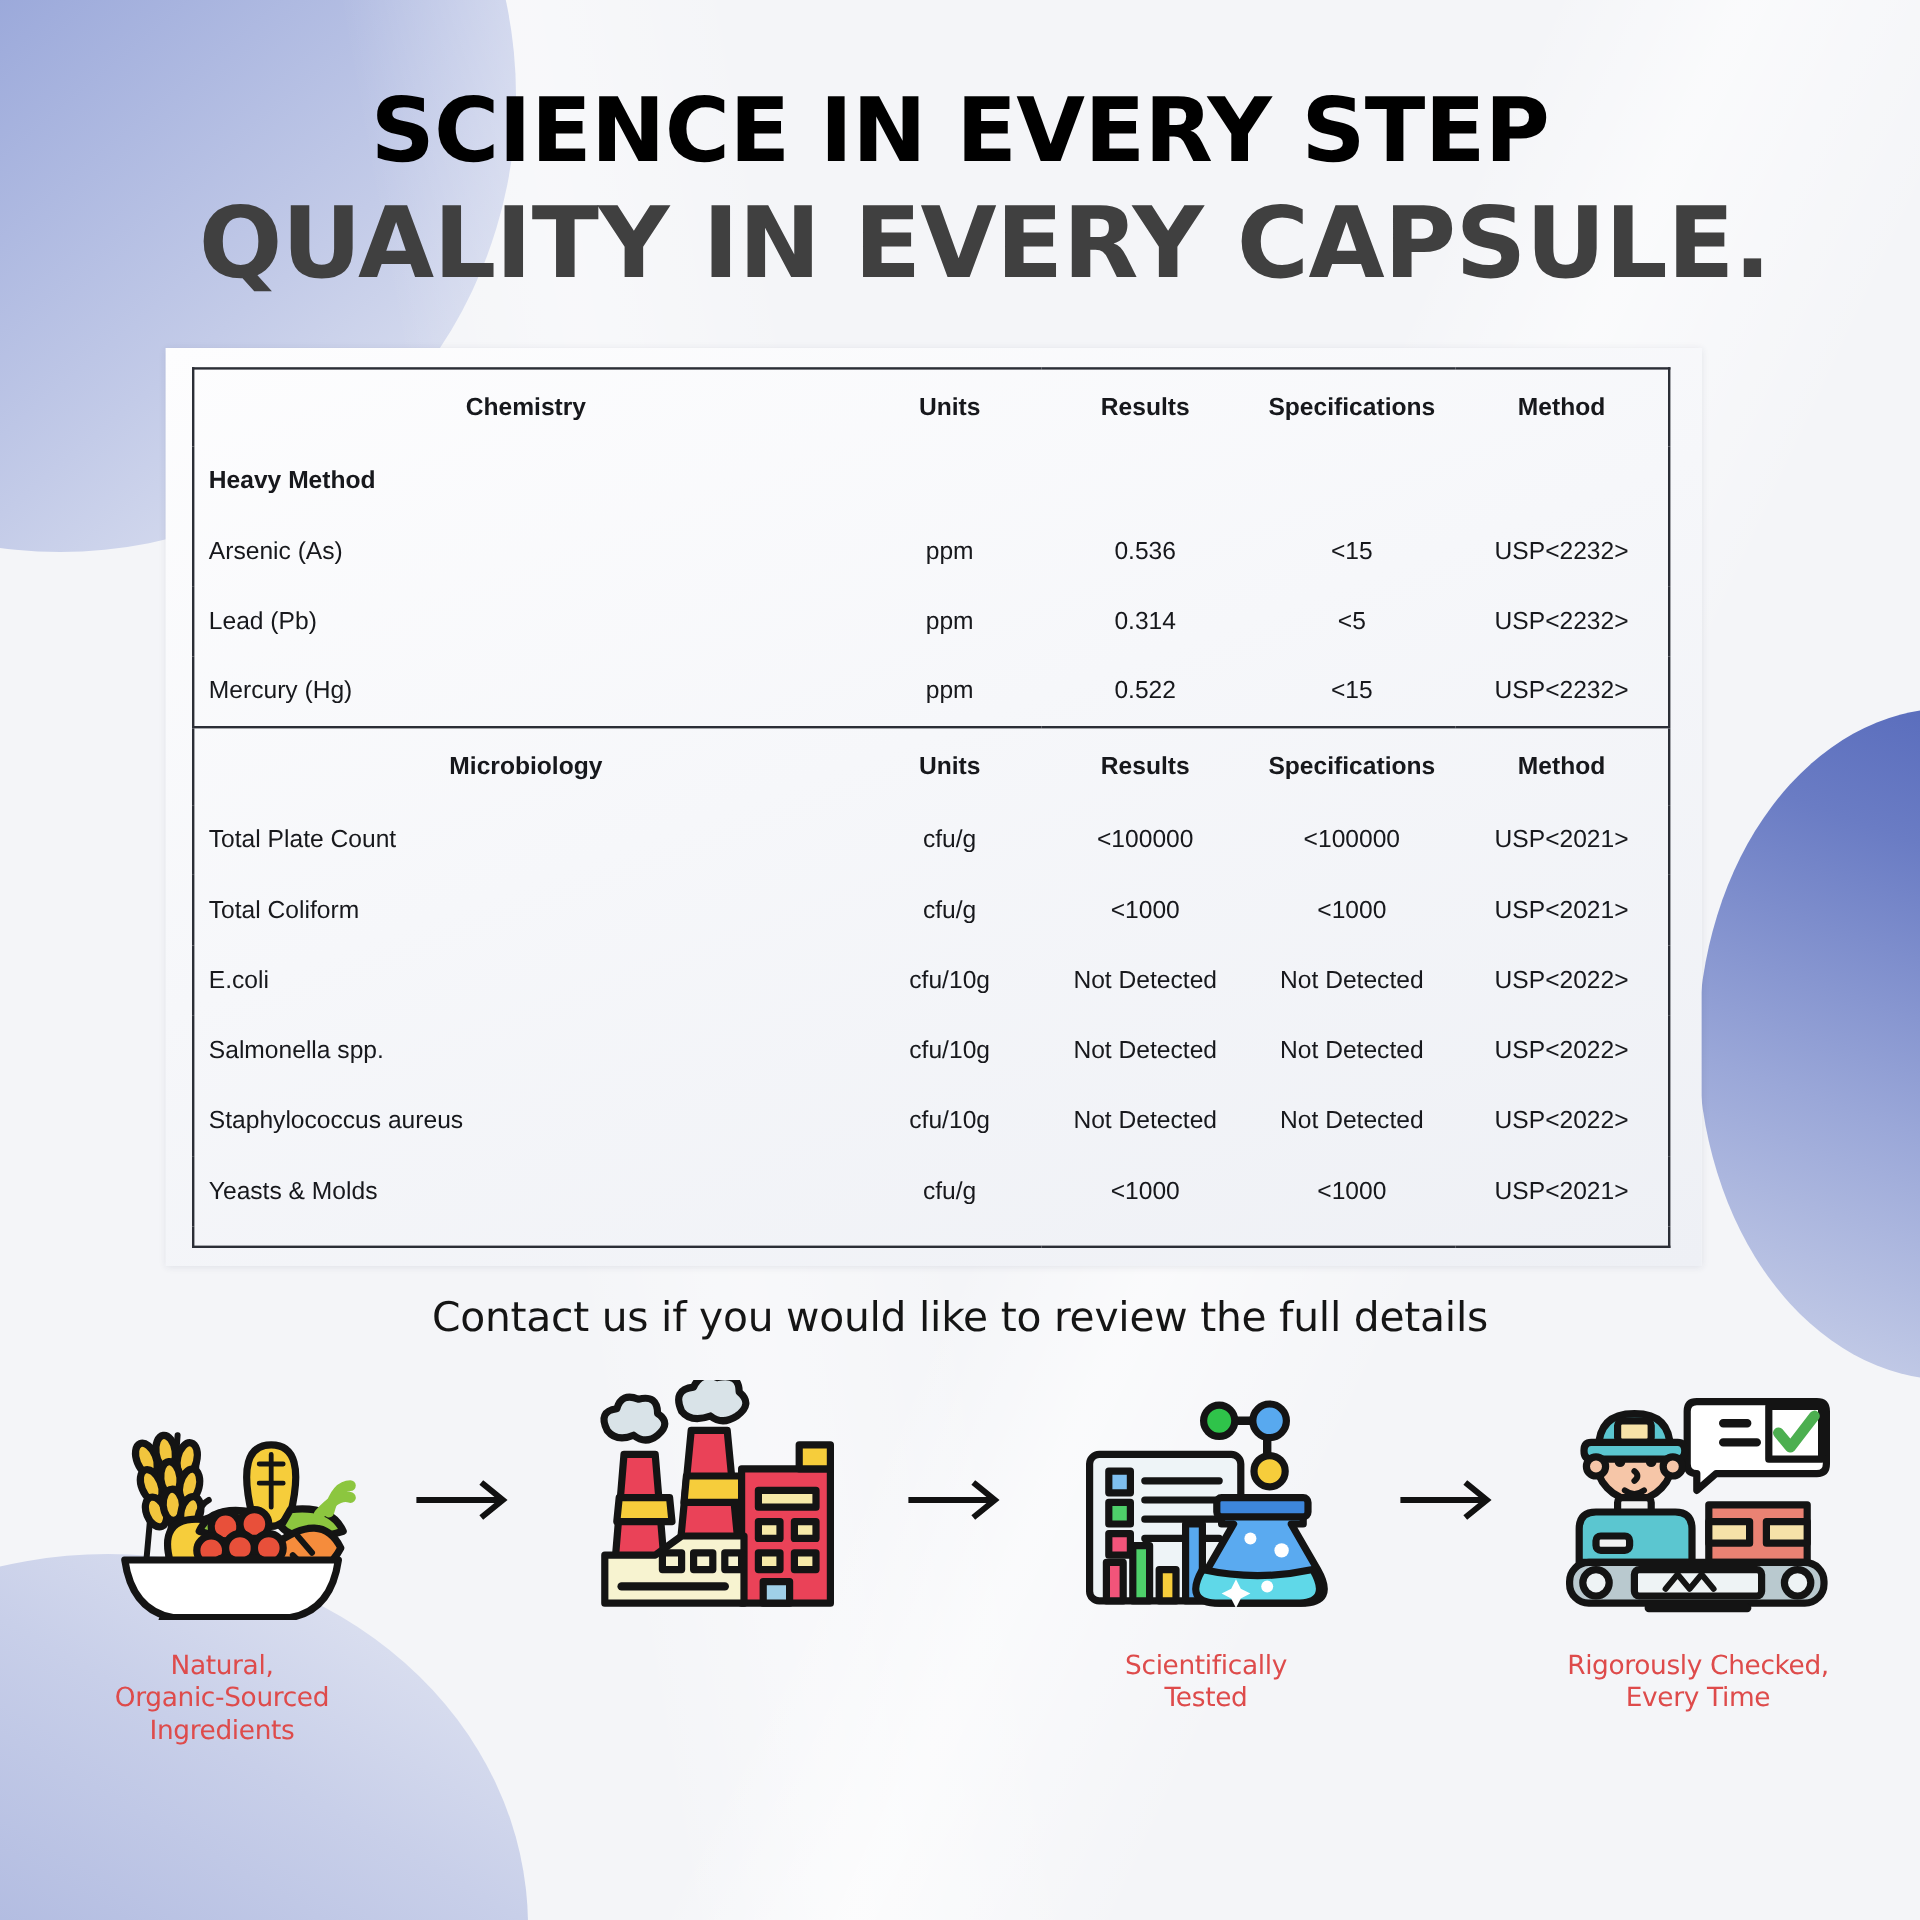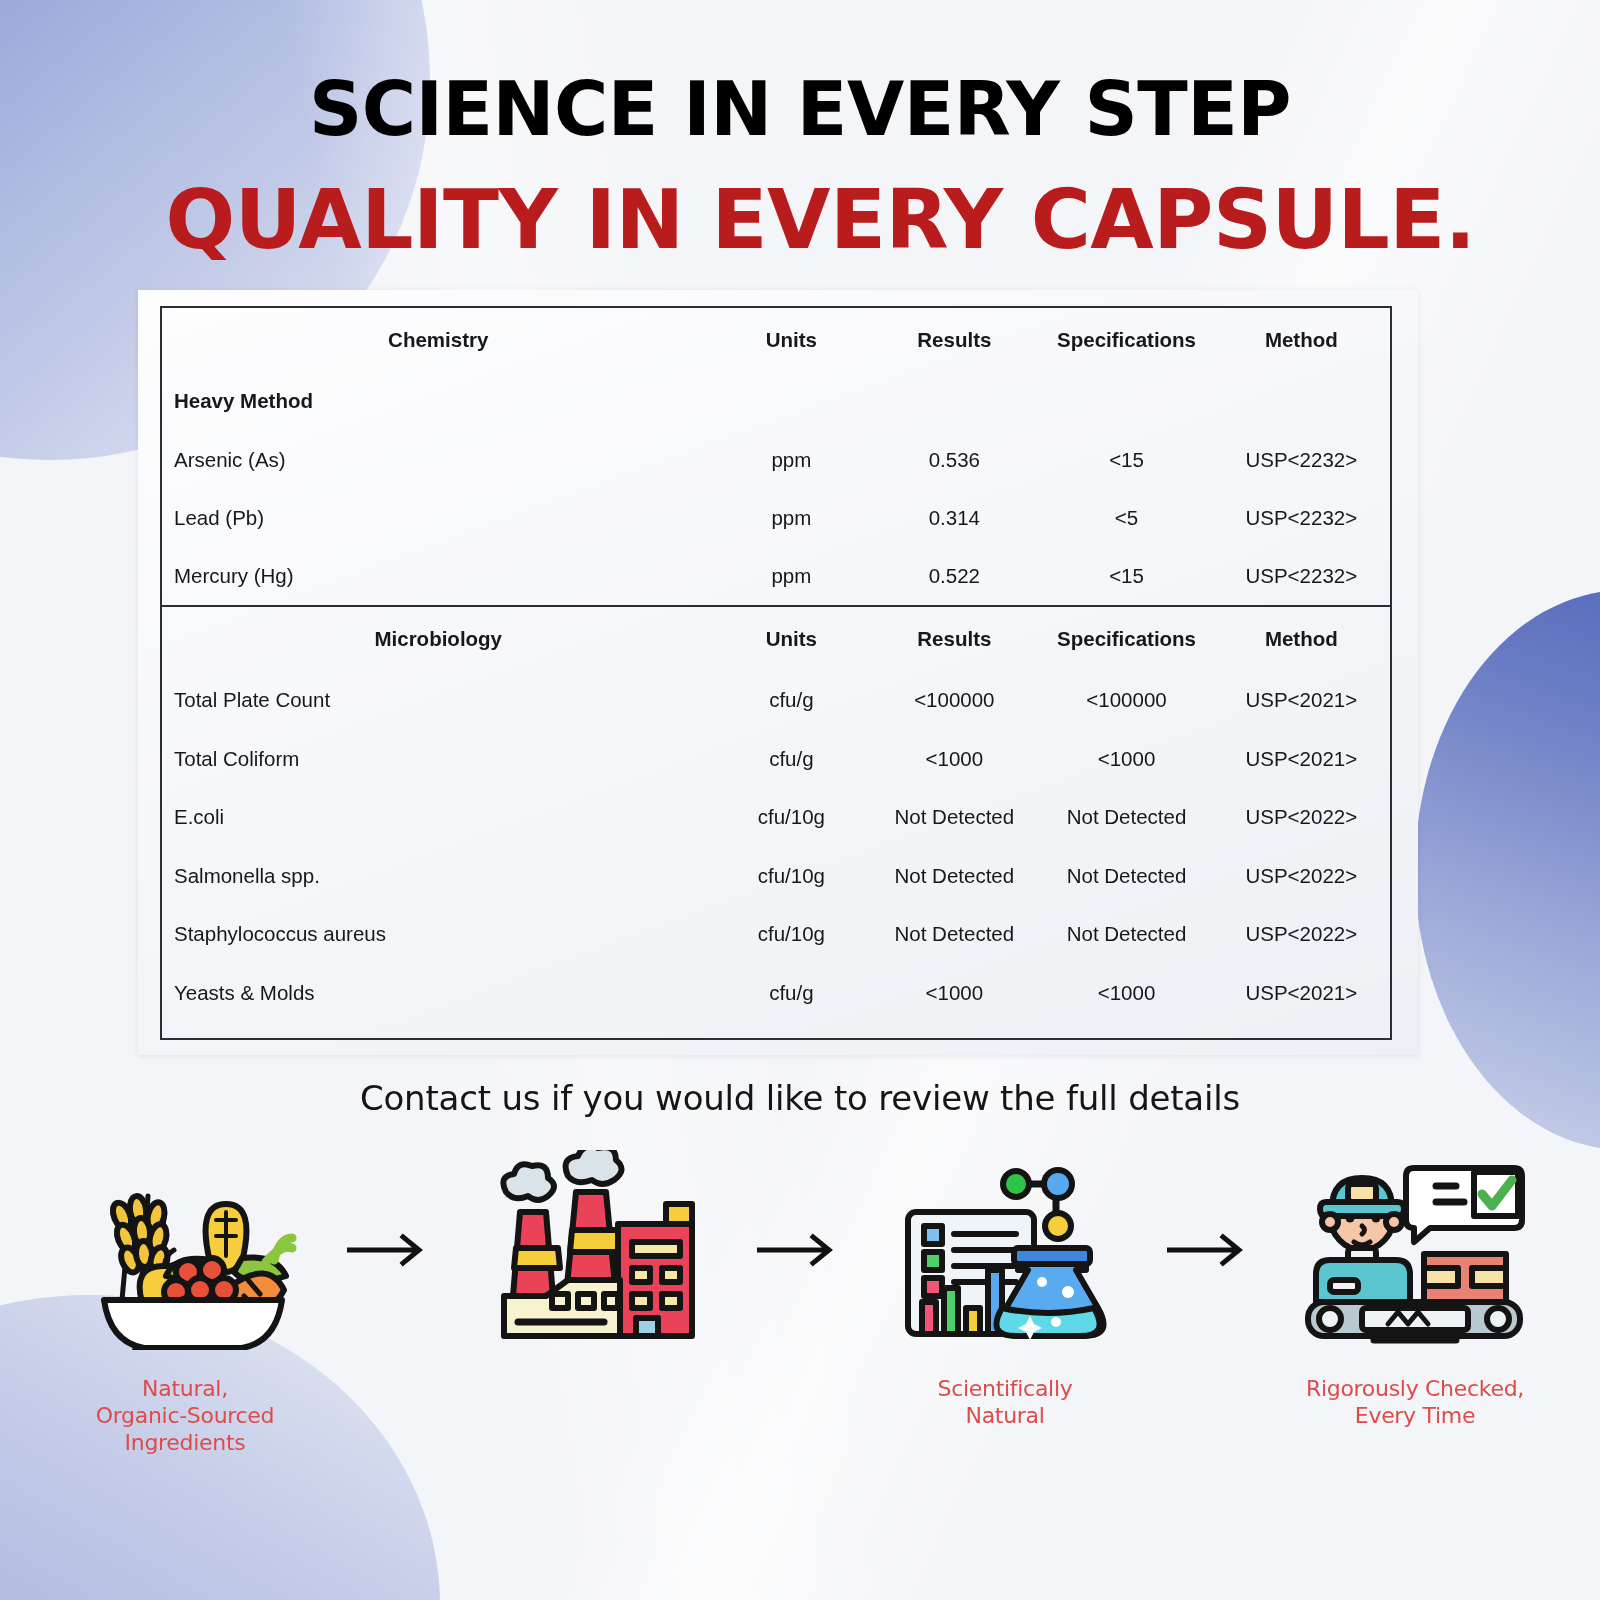--- a/index.html
+++ b/index.html
@@ -44,22 +44,22 @@
   #headline { position: absolute; left: 0; top: 72px; width: 1600px; text-align: center; }
   #headline-line1 {
     font-family: "DejaVu Sans", sans-serif;
     font-weight: 700; font-size: 74px; letter-spacing: -0.5px;
     color: #000000; line-height: 1.0;
     display: block;
   }
   #headline-line2 {
     font-family: "DejaVu Sans", sans-serif;
     font-weight: 700; font-size: 82px; letter-spacing: -0.5px;
-    color: #b91c1c; line-height: 1.08;
-    display: block; margin-top: 30px; padding-left: 41px;
+    color: #404040; line-height: 1.08;
+    display: block; margin-top: 14px; padding-left: 41px;
   }
 
   
   #report-card {
     position: absolute;
     left: 138px; top: 290px;
     width: 1280px; height: 765px;
     background: linear-gradient(160deg, #fdfdfe 0%, #f6f7fa 45%, #eef0f5 100%);
     box-shadow: 0 1px 6px rgba(40,50,80,.10);
   }
@@ -402,21 +402,21 @@
           <rect x="124" y="98" width="76" height="16" rx="4" fill="#3d86db"></rect>
           <g fill="#ffffff" stroke="none">
             <circle cx="152" cy="132" r="5"></circle>
               <circle cx="178" cy="142" r="6"></circle>
             <circle cx="166" cy="172" r="5"></circle>
             <path d="M140 166 l4 8 l8 4 l-8 4 l-4 8 l-4 -8 l-8 -4 l8 -4z"></path>
           </g>
         </g>
       </svg>
       <div class="step-label">Scientifically
-Natural</div>
+Tested</div>
     </div>
 
     <div class="arrow-cell">
       <svg class="arrow-svg" viewBox="0 0 86 34">
         <path d="M2 17 H70 M56 4 L72 17 L56 30" stroke="#111" stroke-width="5" fill="none" stroke-linecap="square" stroke-linejoin="miter"></path>
       </svg>
     </div>
 
     <div class="step">
       <svg class="step-icon" viewBox="0 0 230 200">

